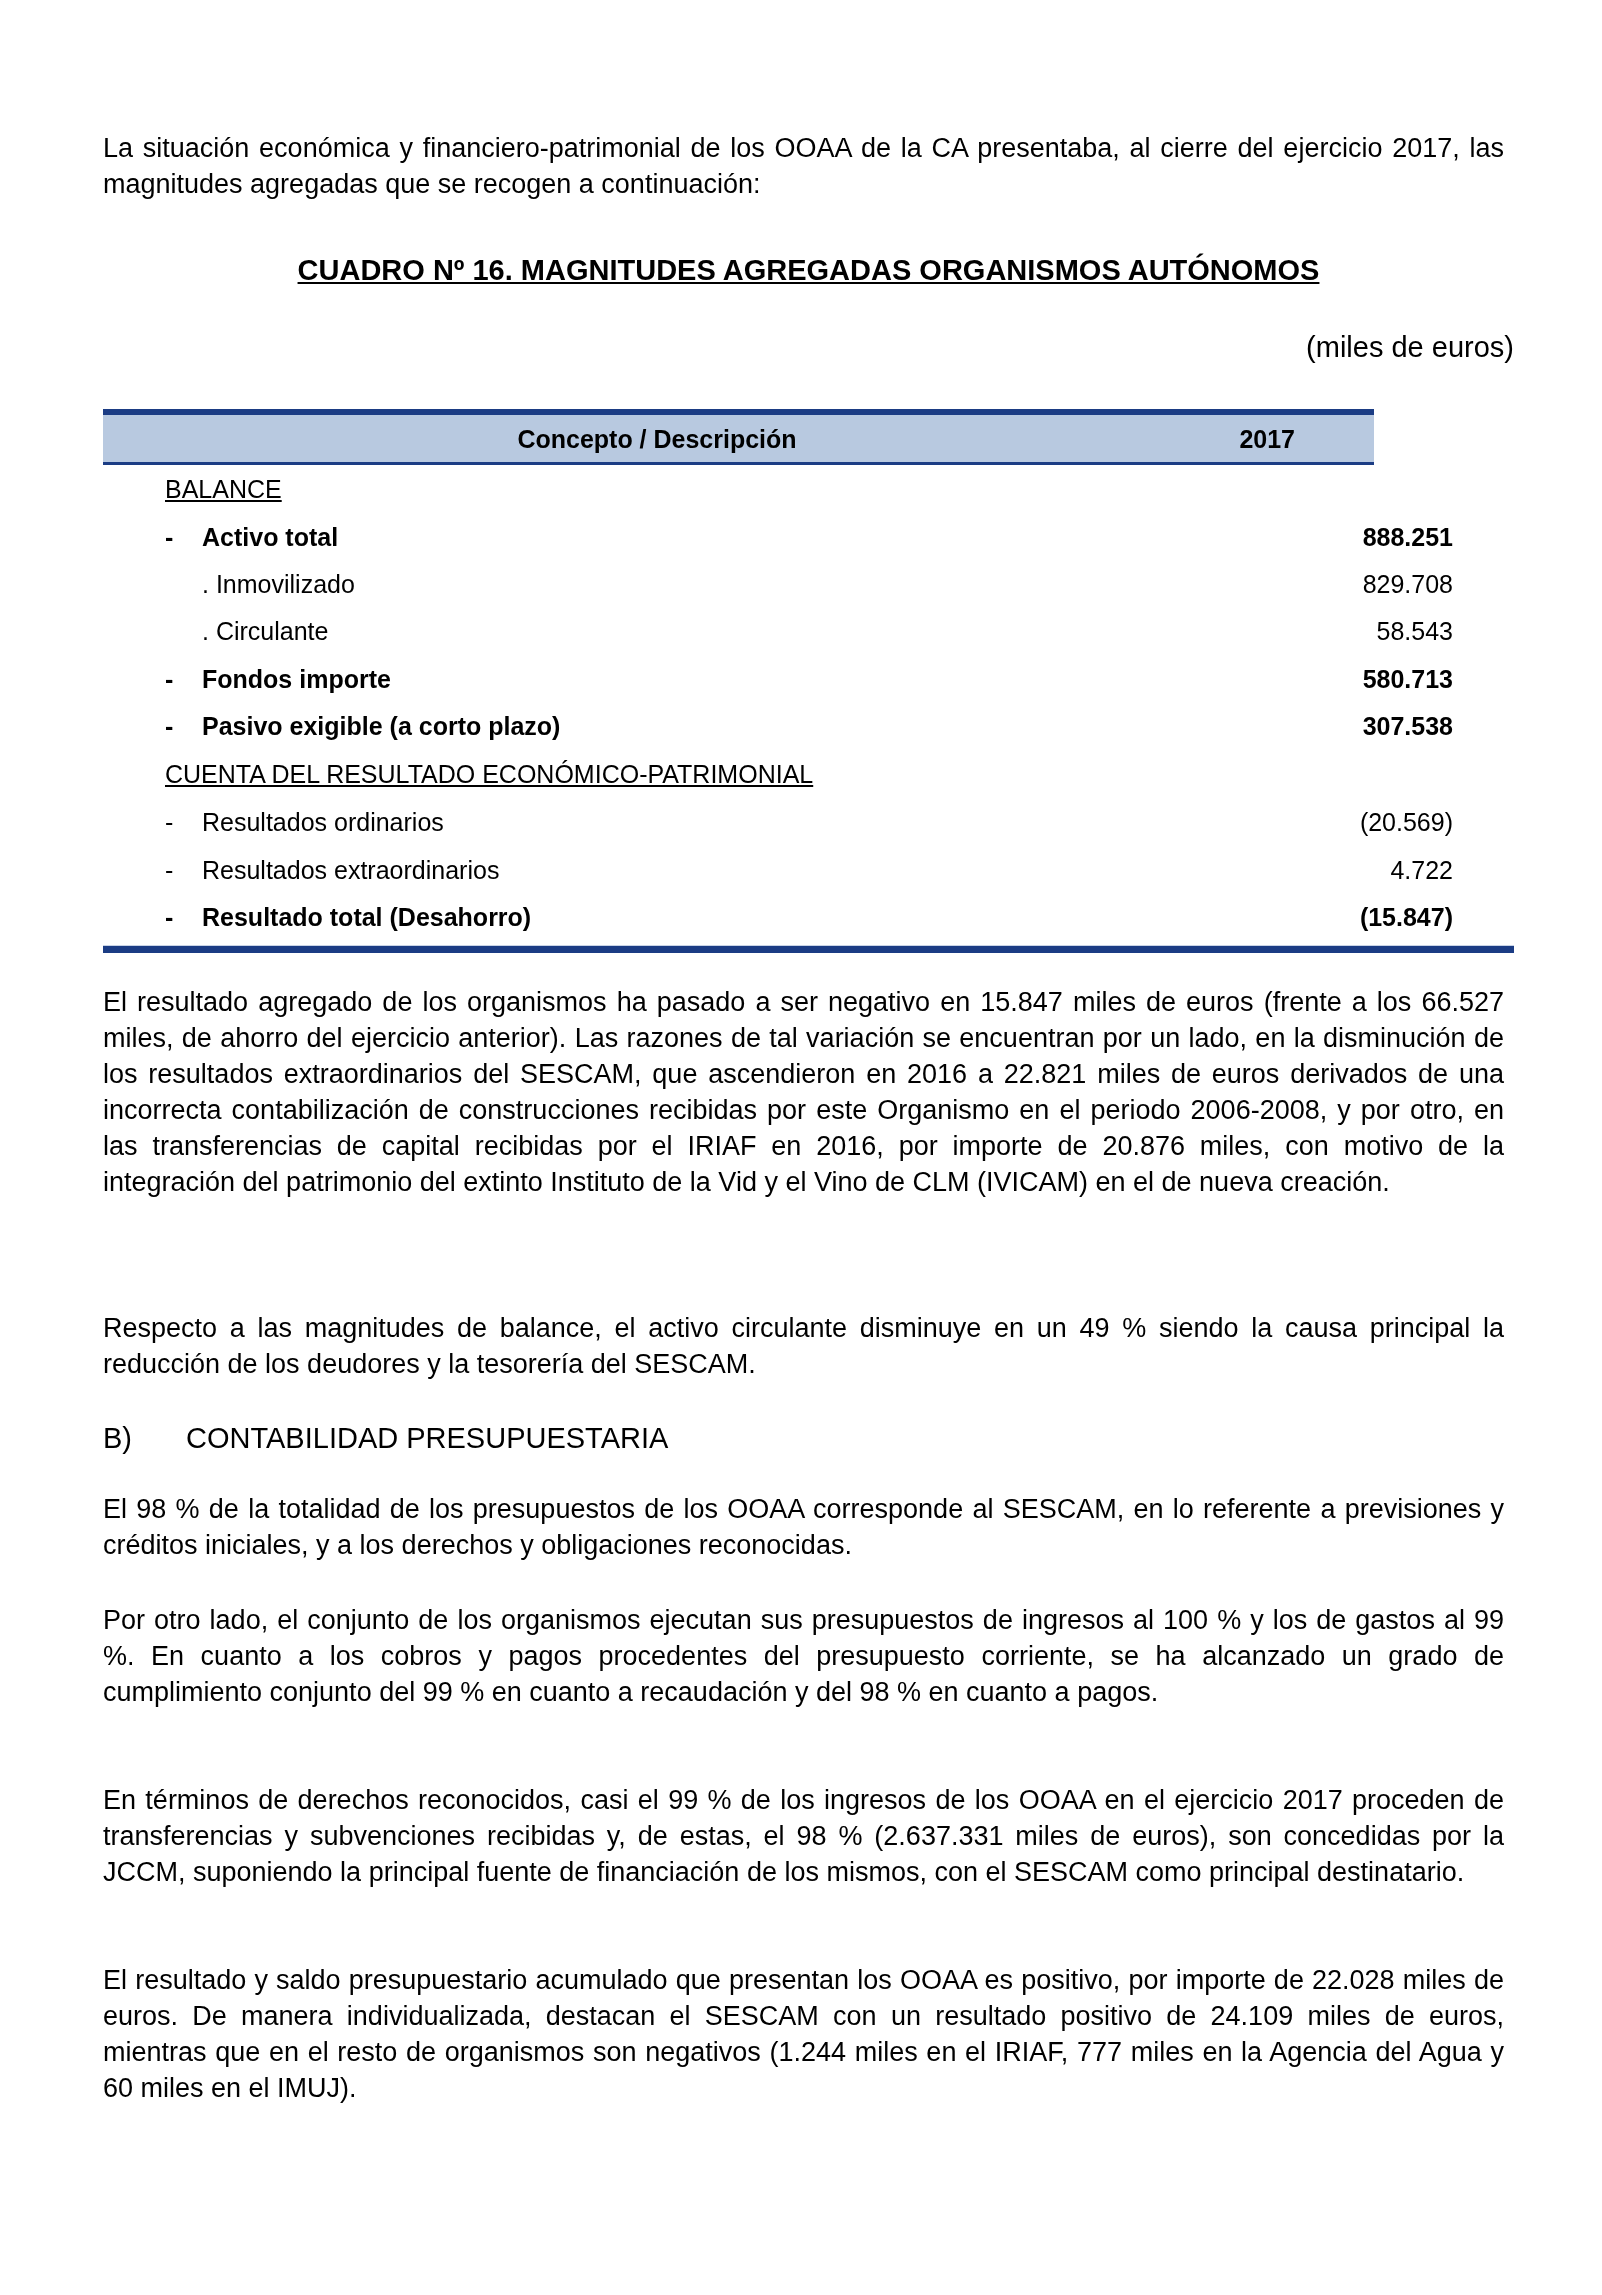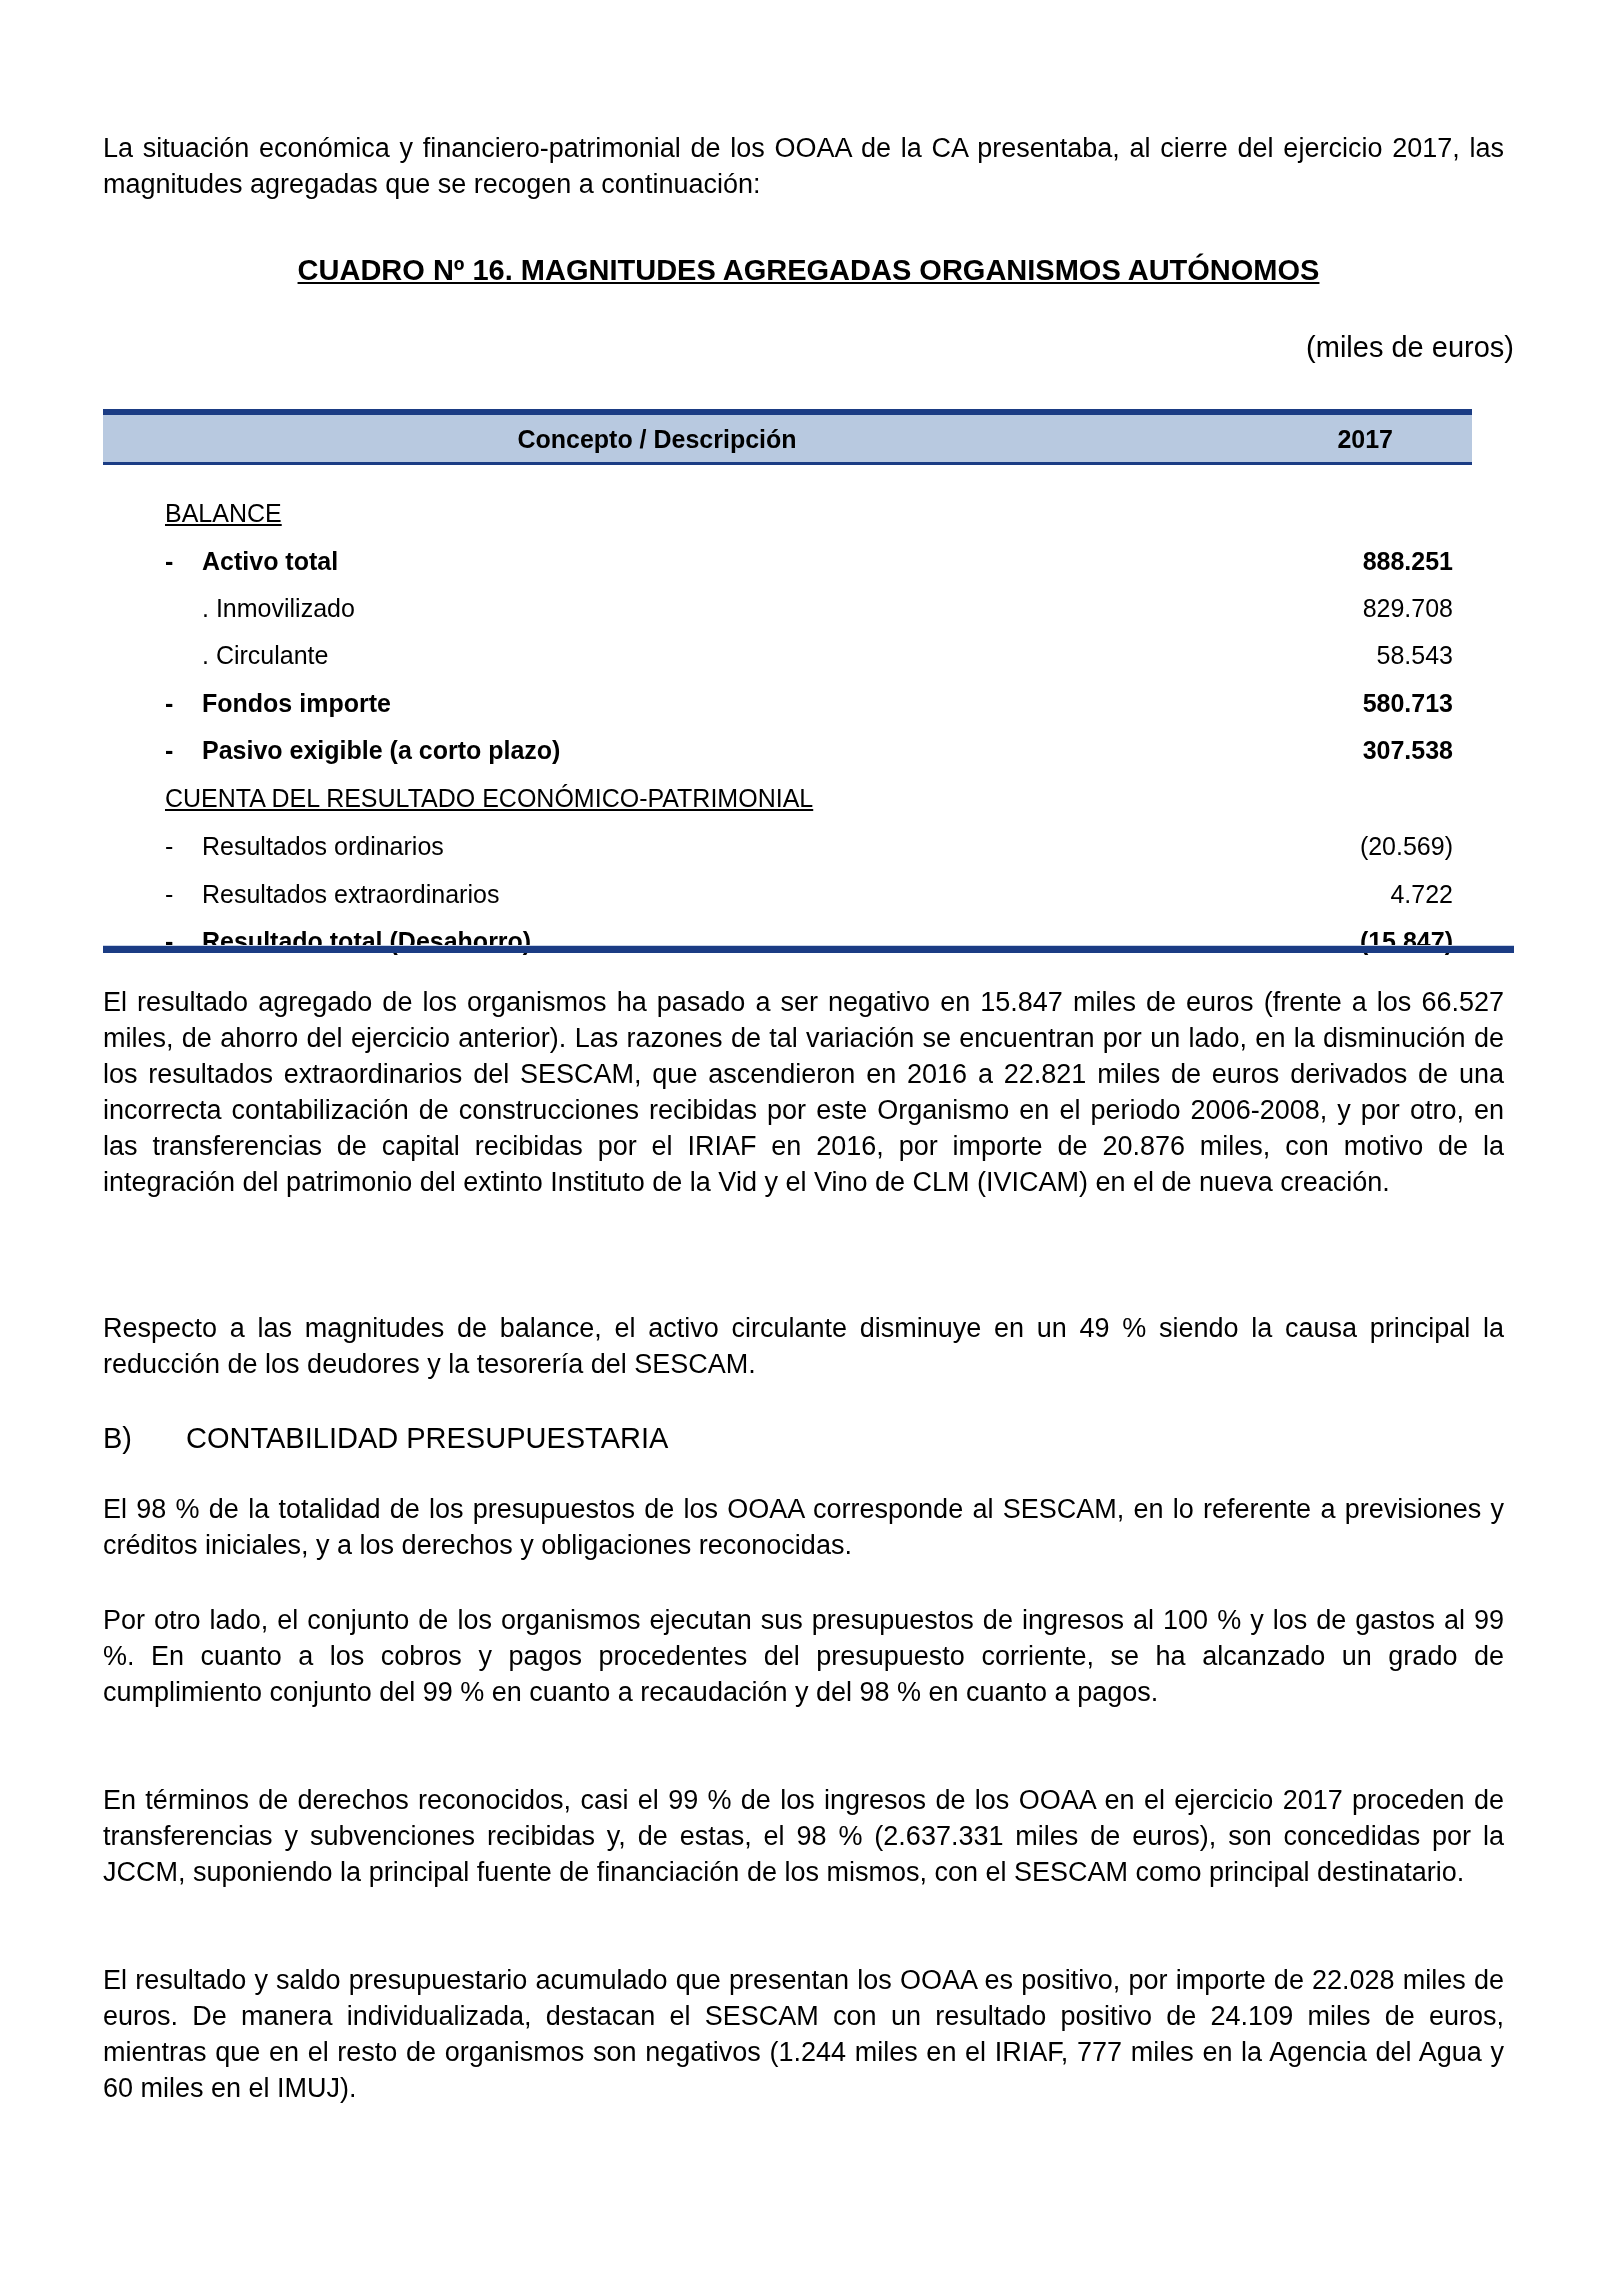--- a/index.html
+++ b/index.html
@@ -1,25 +1,25 @@
 <!DOCTYPE html>
 <html style="font-size:13.2px"><head>
 <meta charset="utf-8">
 <style>
   html, body { margin:0; padding:0; background:#ffffff; }
   body { width:1603px; height:2295px; position:relative; font-family:"Liberation Sans", sans-serif; color:#000; }
   .page { position:absolute; left:103px; top:0; width:1411px; }
   p.para { margin:0; font-size:27px; line-height:36px; text-align:justify; text-align-last:left; position:absolute; left:0; width:1401px; }
   .title { position:absolute; left:0; width:1411px; text-align:center; font-size:29px; font-weight:bold; text-decoration:underline; top:254px; }
   .subtitle { position:absolute; left:0; width:1411px; text-align:right; font-size:29px; top:331px; }
-  .tbl { position:absolute; left:0; top:409px; width:1369px; }
+  .tbl { position:absolute; left:0; top:409px; width:1271px; }
   .thead { height:47px; background:#b8c9e0; border-top:6.6px solid #1b3c84; border-bottom:3.3px solid #1b3c84; position:relative; font-weight:bold; font-size:25px; }
   .thead .c1 { position:absolute; left:0; width:1108px; text-align:center; top:10px; }
   .thead .c2 { position:absolute; right:79px; top:10px; }
-  .row { position:absolute; left:0; width:1411px; height:47px; font-size:25px;margin-top:24px; }
+  .row { position:absolute; left:0; width:1411px; height:47px; font-size:25px; }
   .row .dash { position:absolute; left:62px; top:0; }
   .row .lbl { position:absolute; left:99px; top:0; }
   .row .lbl.sub { left:99px; }
   .row .val { position:absolute; right:61px; top:0; }
   .row .sec { position:absolute; left:62px; top:0; text-decoration:underline; }
   .bold { font-weight:bold; }
   .tfoot { position:absolute; left:0; top:536px; width:1411px; height:6.6px; background:#1b3c84; border-top:1.7px solid #c9d4e6; }
   .heading { position:absolute; left:0; top:1422px; font-size:29px; }
   .heading .letter { display:inline-block; width:83px; }
 </style>

